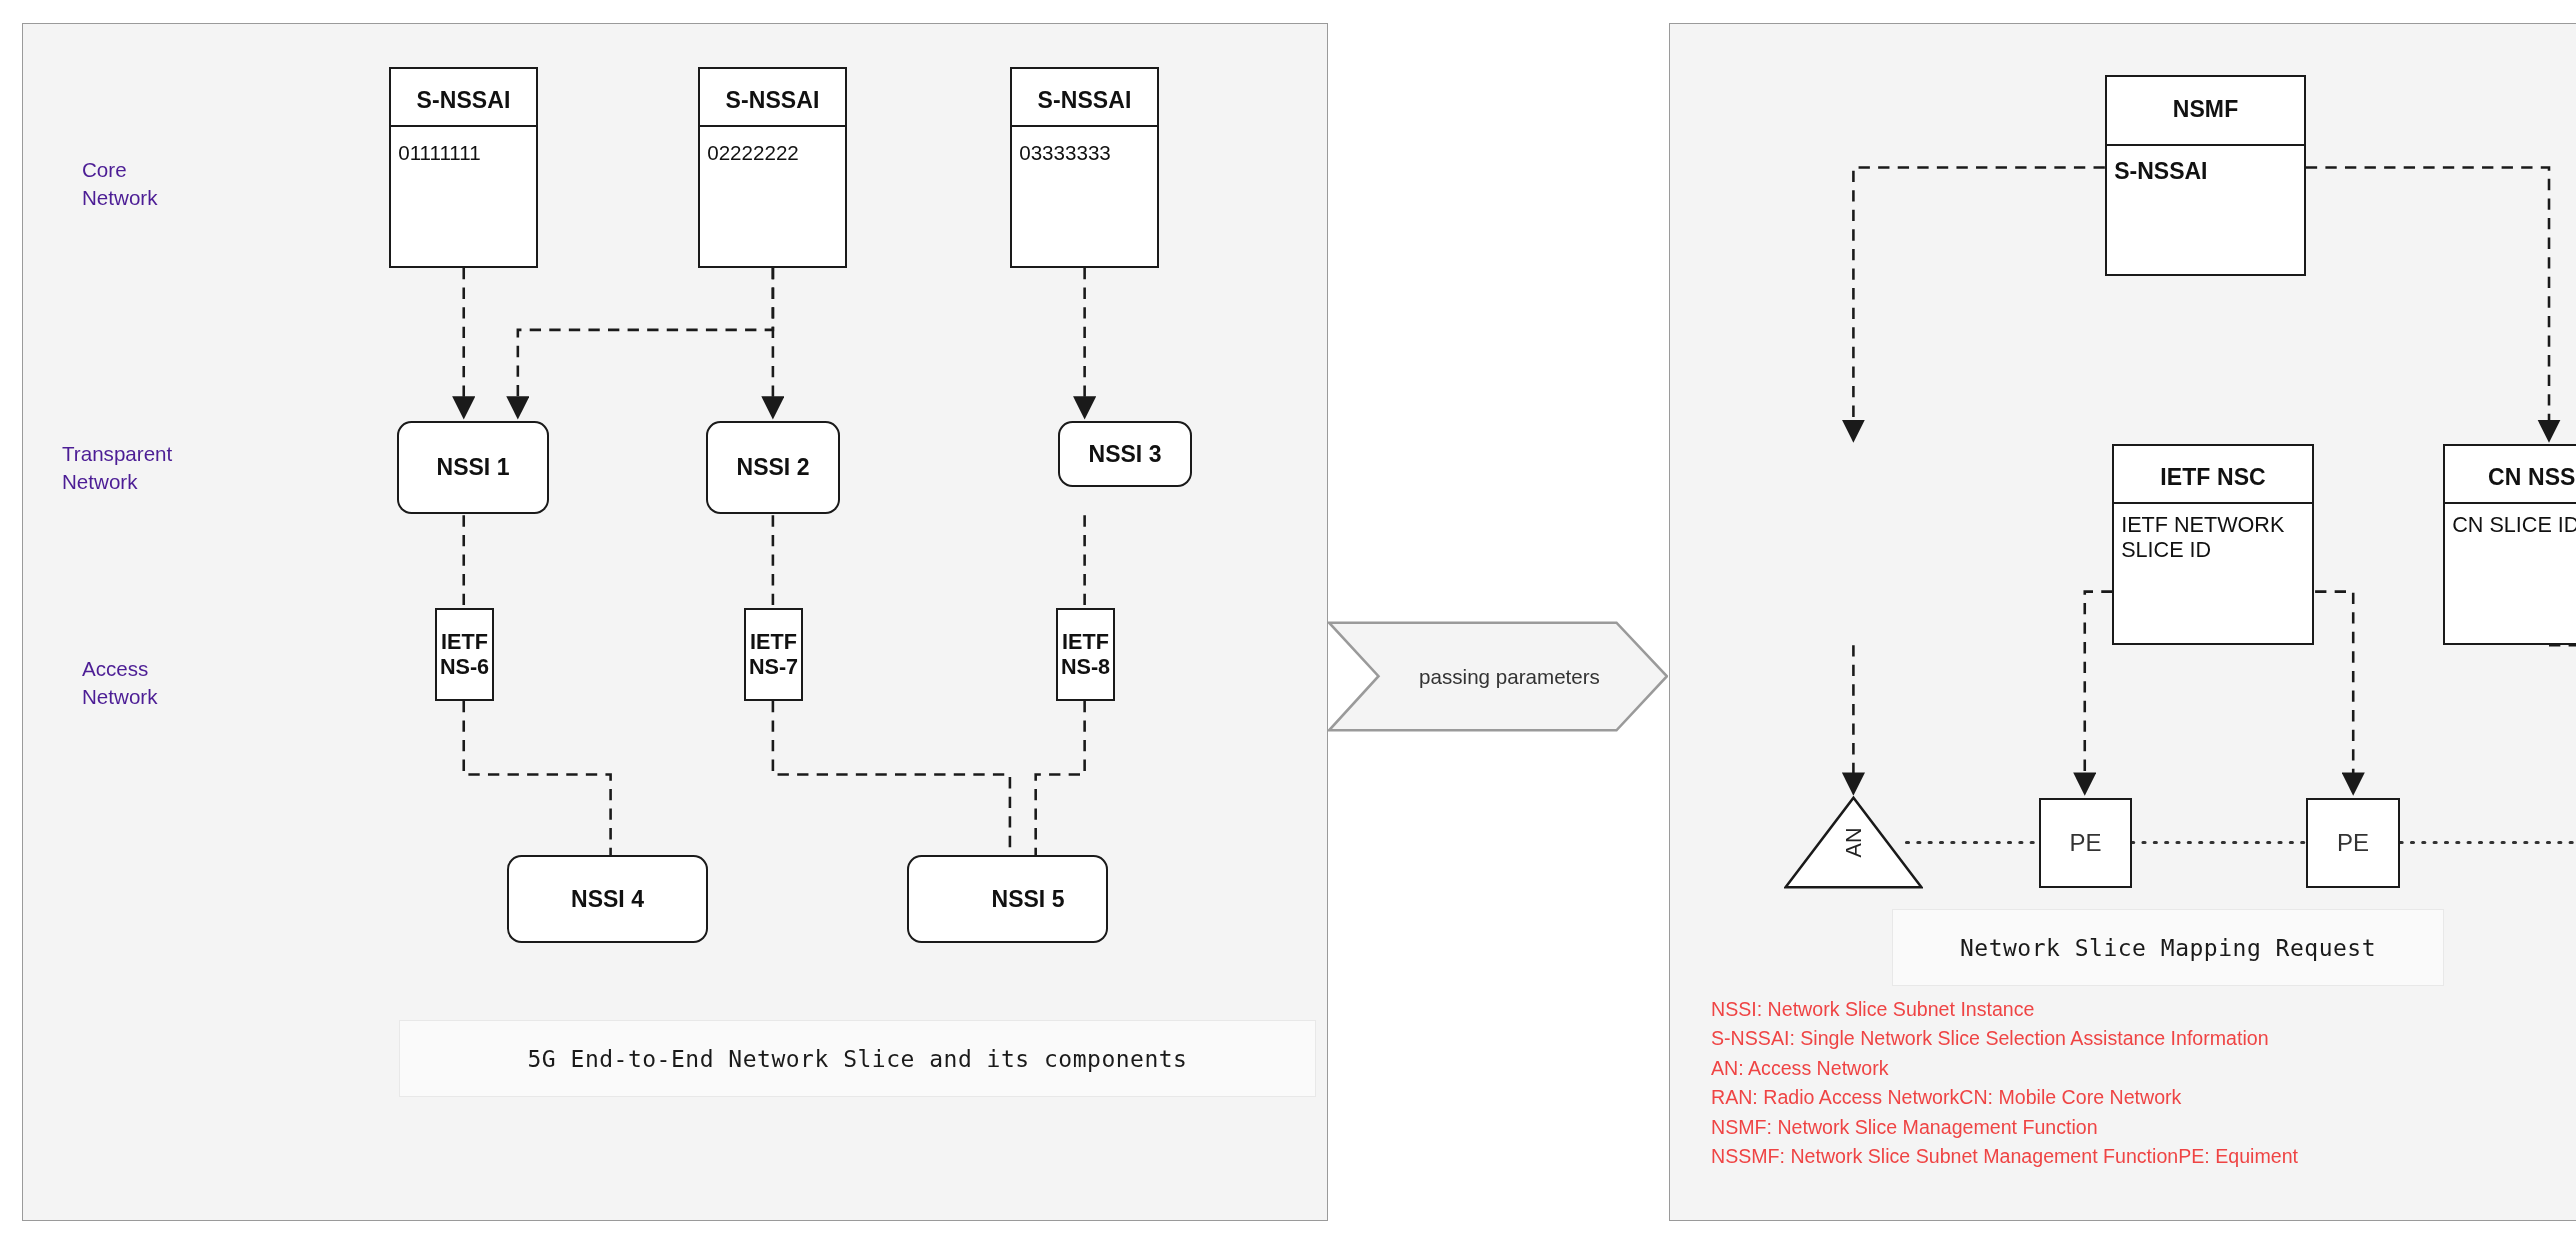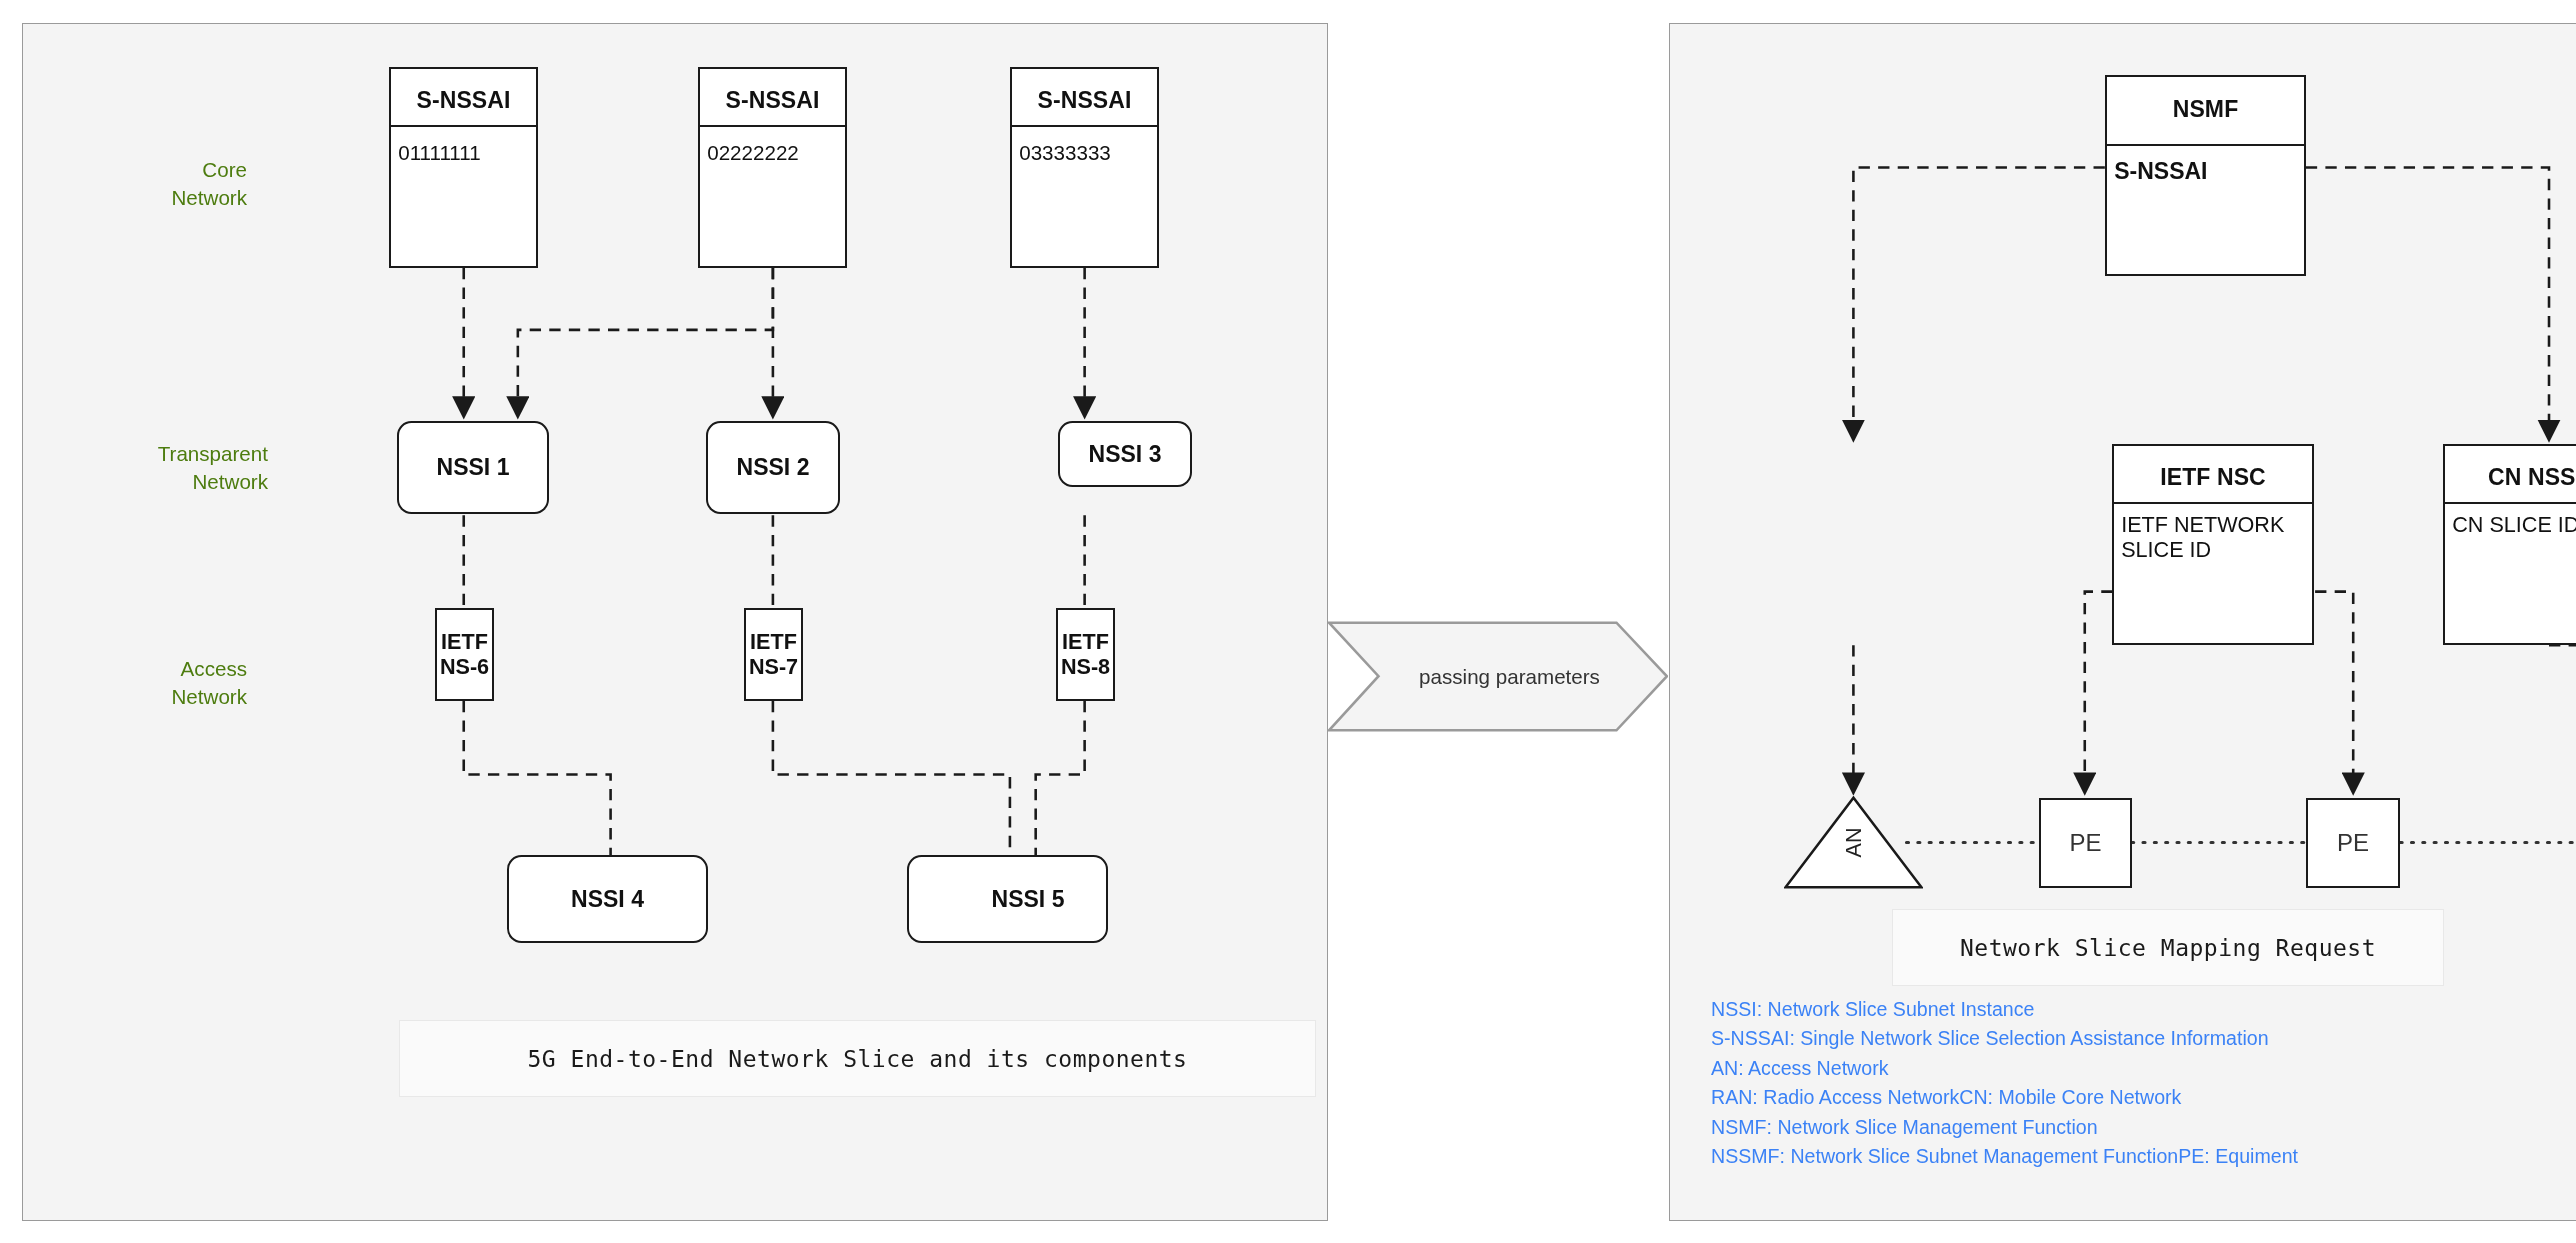--- a/index.html
+++ b/index.html
@@ -132,23 +132,23 @@
     top: 50%;
     transform: translate(-50%, -52%) rotate(-90deg);
     font-size: 21.6px;
     color: #222222;
     white-space: nowrap;
   }
 
   
   .lane-label {
     position: absolute;
-    text-align: right;
+    text-align: left;
     font-size: 20.6px;
-    color: #4d7c0f;
+    color: #4c1d95;
     line-height: 1.35;
     white-space: pre-line;
   }
 
   
   .note-box {
     position: absolute;
     background: #fafafa;
     border: 1px solid #e8e8e8;
     box-sizing: border-box;
@@ -173,21 +173,21 @@
     z-index: 2;
     font-size: 20.6px;
     color: #333333;
     padding-left: 23px;
   }
 
   
   .legend {
     position: absolute;
     font-size: 19.6px;
-    color: #3b82f6;
+    color: #ef4444;
     line-height: 1.50;
   }
   .legend div { white-space: nowrap; }
 </style>
 </head>
 <body>
 
 <div id="canvas">
 
   <div class="panel" id="left-panel"></div>

